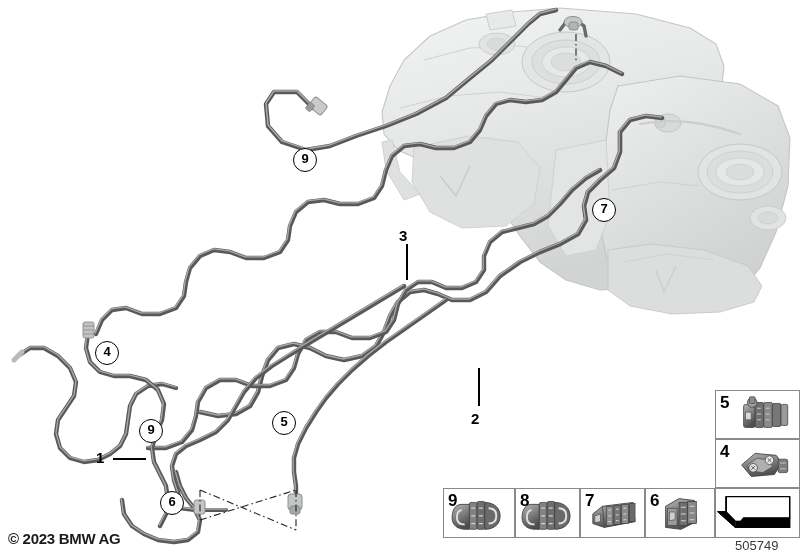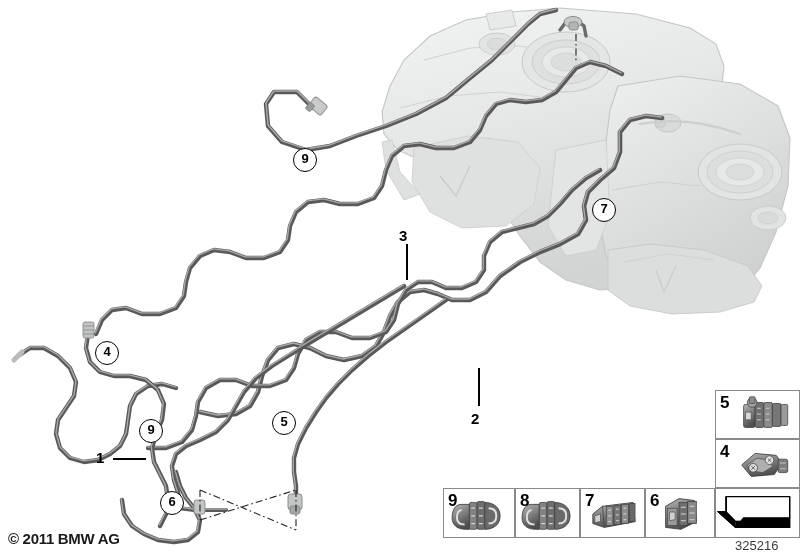--- a/index.html
+++ b/index.html
@@ -477,16 +477,16 @@
       <path d="M2,24 L20,40 L28,30 L20,24 Z" fill="#000"></path>
       <path d="M10,8 L20,8 L20,24 L10,24 Z" fill="#fff" stroke="#000" stroke-width="1.2"></path>
       <path d="M20,8 L76,8 L76,30 L28,30 L28,24 L20,24 Z" fill="#fff" stroke="#000" stroke-width="1.2"></path>
       <path d="M2,24 L10,24 L10,8 L20,8 L76,8 L76,30 L28,30 L20,40 Z" fill="#fff" stroke="#000" stroke-width="1.4" stroke-linejoin="round"></path>
       <path d="M20,40 L2,24 L10,24 L10,8" fill="none" stroke="#000" stroke-width="1.4"></path>
       <rect x="20" y="33" width="56" height="7" fill="#000"></rect>
       <path d="M2,24 L20,40 L20,33 L11,24 Z" fill="#000"></path>
     </svg>
   </div>
 
-  <div id="copyright">© 2011 BMW AG</div>
-  <div id="diagram-id">325216</div>
+  <div id="copyright">© 2023 BMW AG</div>
+  <div id="diagram-id">505749</div>
 
 </div>
 
 </body></html>

